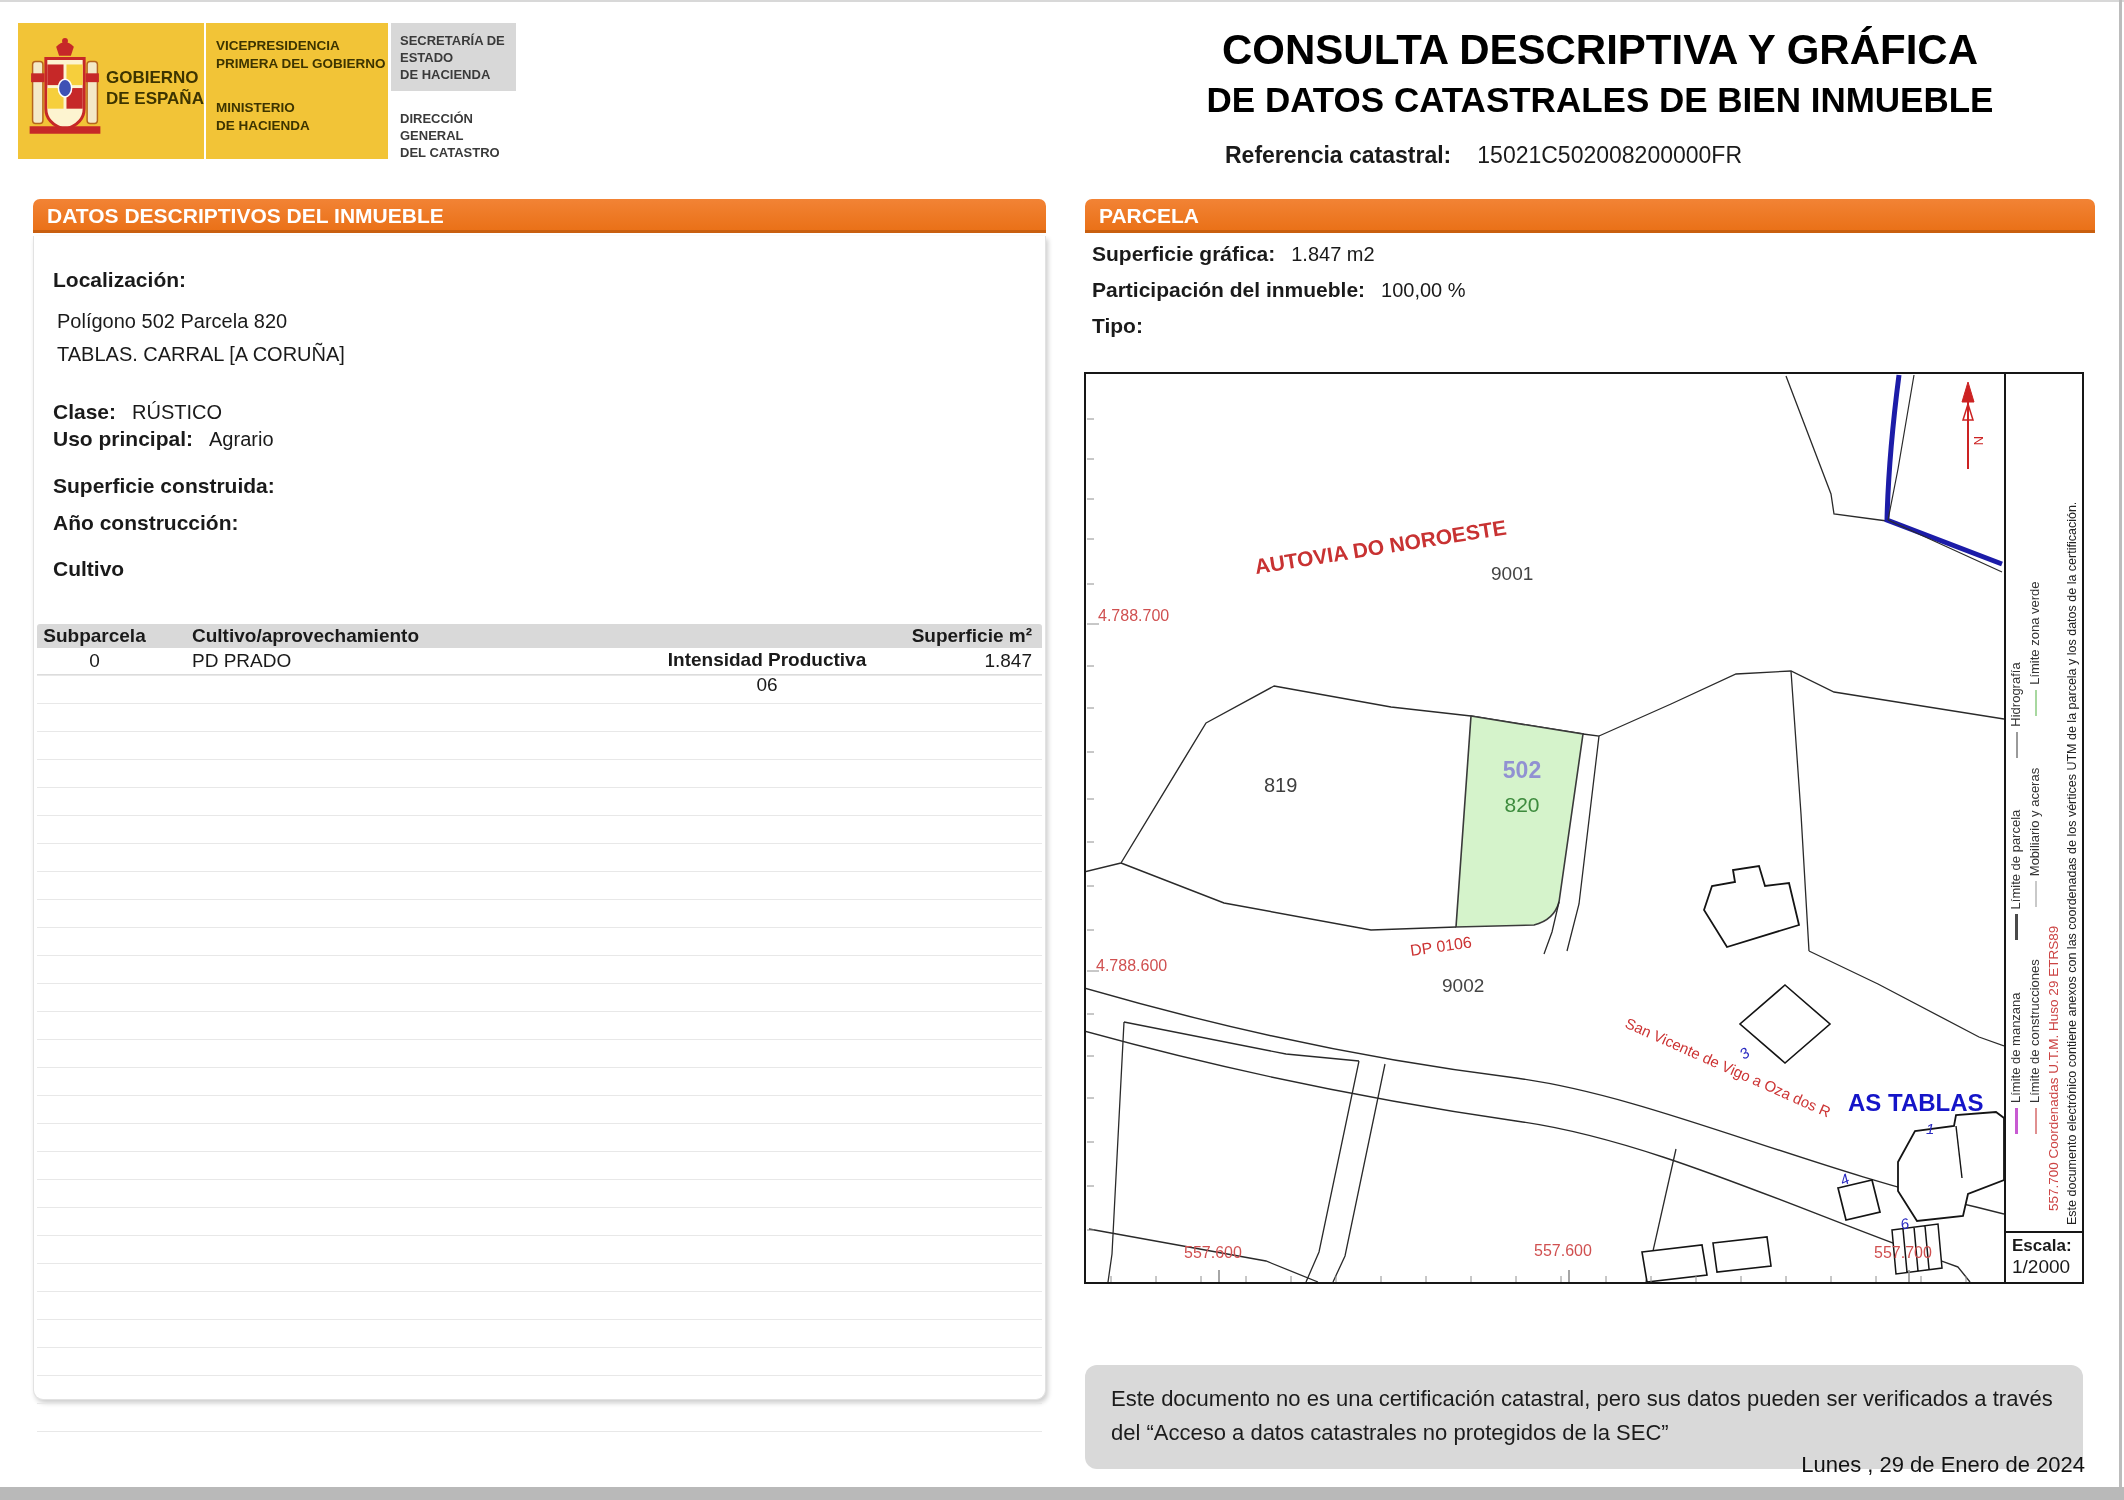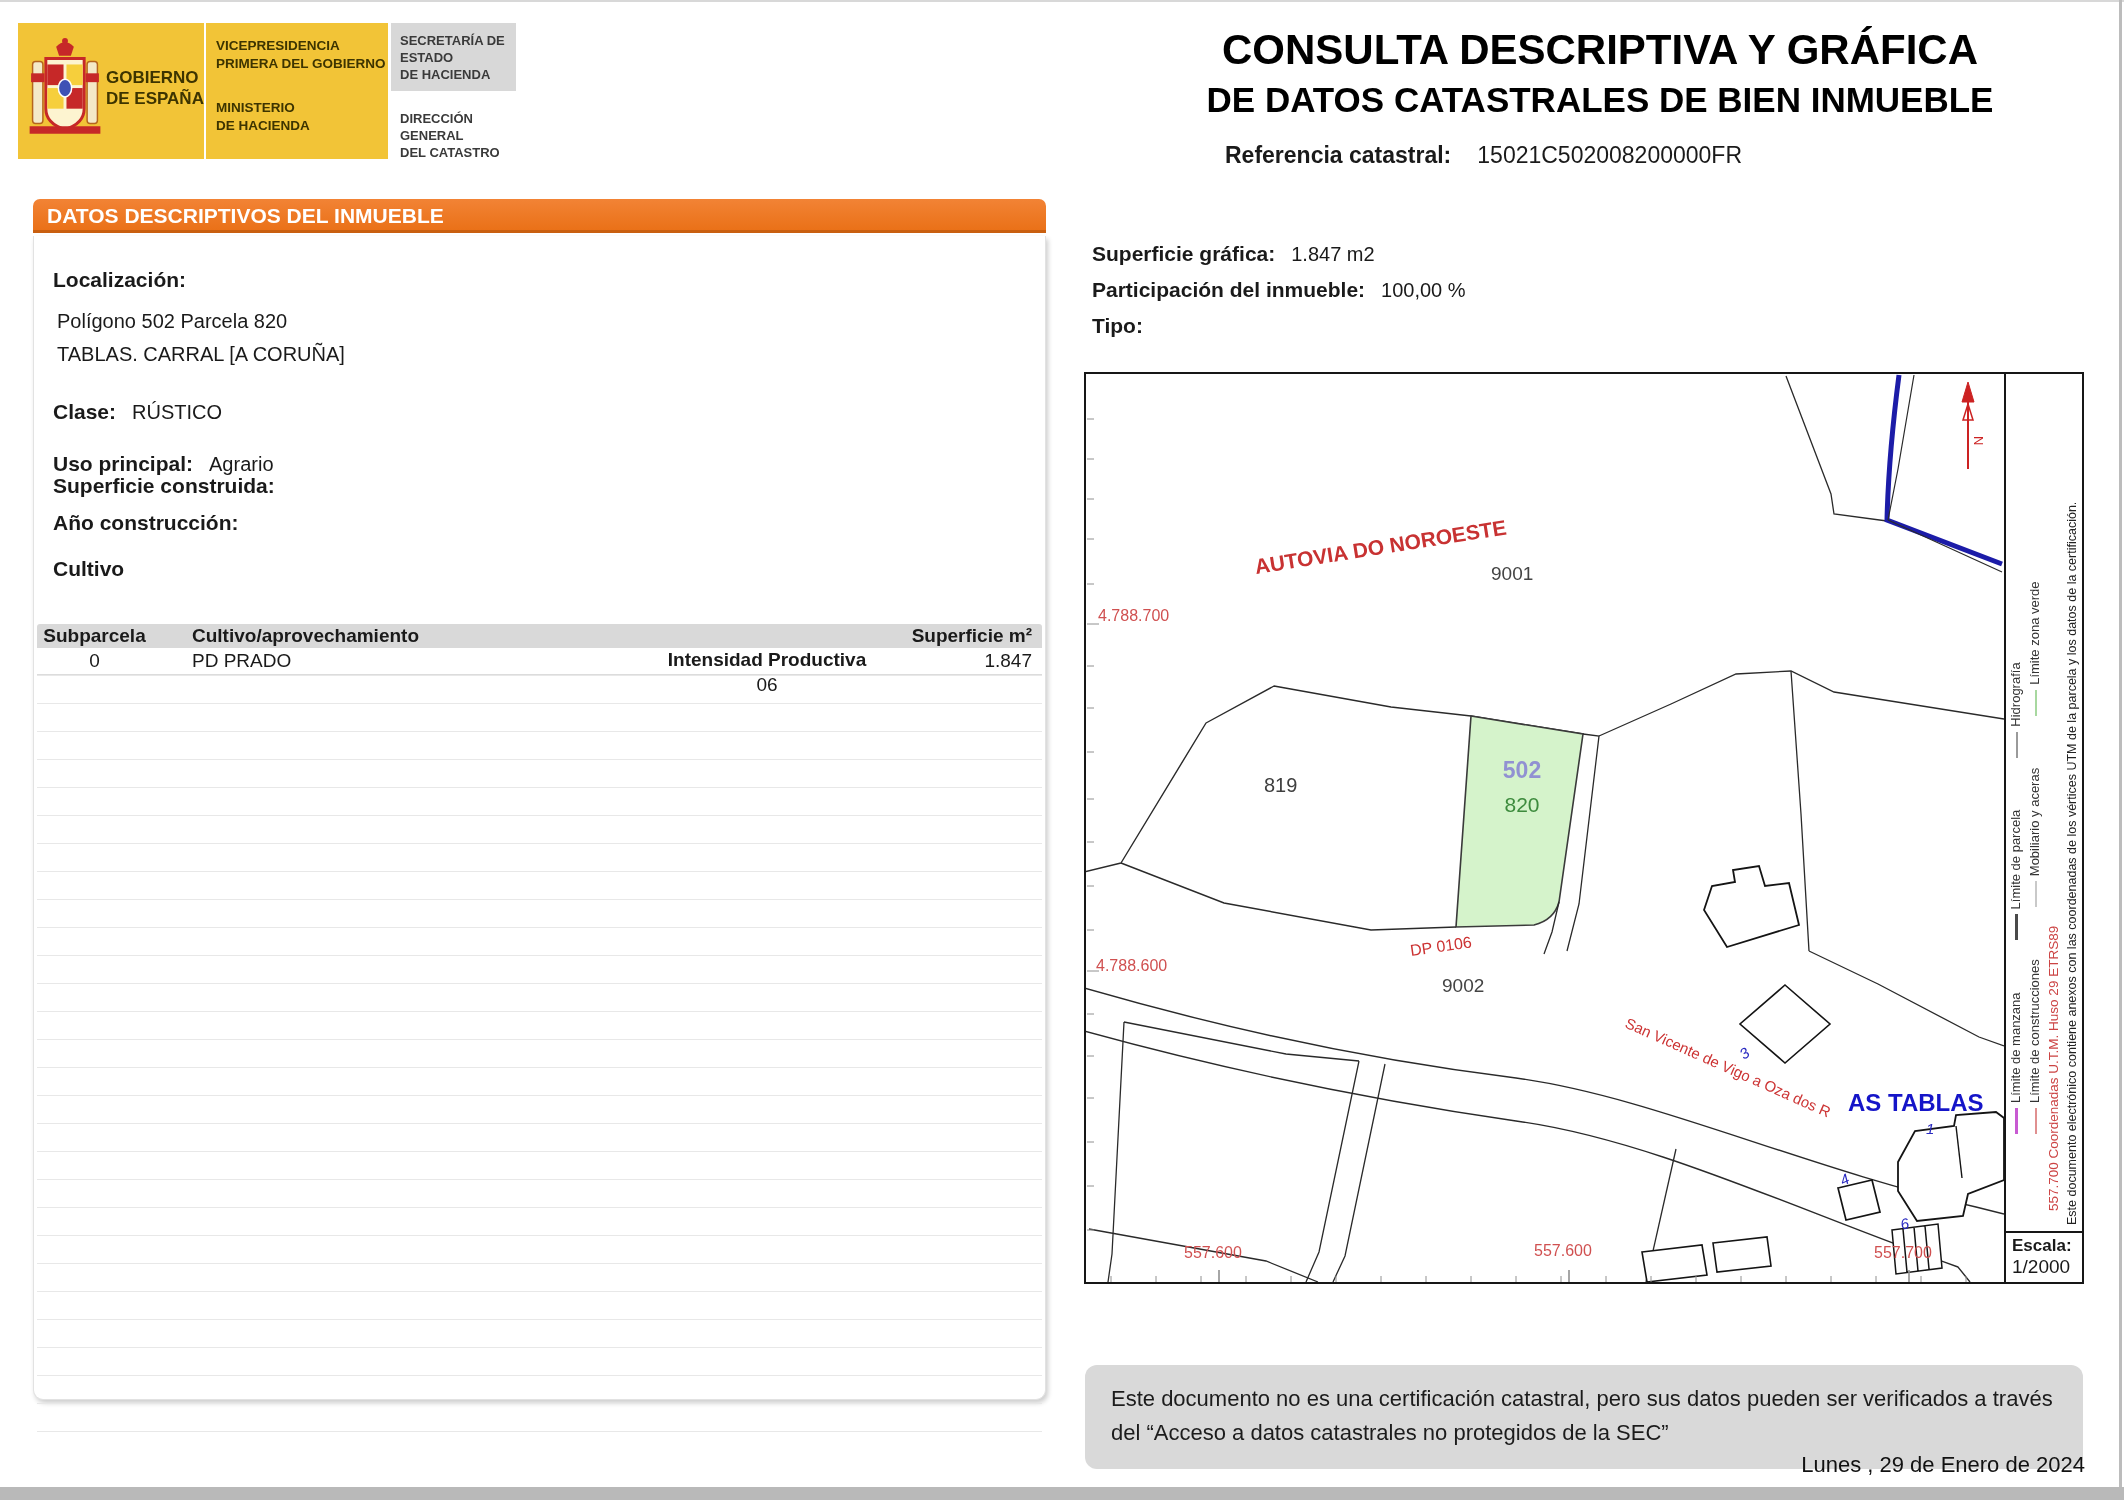--- a/index.html
+++ b/index.html
@@ -136,21 +136,21 @@
     <span class="lbl">Referencia catastral:</span><span class="val">15021C502008200000FR</span>
   </div>
 
   <div class="abs obar" id="lbar">DATOS DESCRIPTIVOS DEL INMUEBLE</div>
   <div class="abs" id="lcard">
     <div class="fld" style="left:19px;top:32px;"><b>Localización:</b></div>
     <div class="fld" style="left:23px;top:74px;">Polígono 502 Parcela 820</div>
     <div class="fld" style="left:23px;top:107px;">TABLAS. CARRAL [A CORUÑA]</div>
 
     <div class="fld" style="left:19px;top:164px;"><b>Clase:</b><span class="v">RÚSTICO</span></div>
-    <div class="fld" style="left:19px;top:216px;"><b>Uso principal:</b><span class="v">Agrario</span></div>
+    <div class="fld" style="left:19px;top:191px;"><b>Uso principal:</b><span class="v">Agrario</span></div>
     <div class="fld" style="left:19px;top:238px;"><b>Superficie construida:</b><span class="v"></span></div>
     <div class="fld" style="left:19px;top:275px;"><b>Año construcción:</b><span class="v"></span></div>
 
     <div class="fld" style="left:19px;top:320px;font-size:22px;"><b>Cultivo</b></div>
 
     <div id="ctable">
       <div class="trow hdr">
         <div class="c0">Subparcela</div>
         <div class="c1">Cultivo/aprovechamiento</div>
         <div class="c2">Intensidad Productiva</div>
@@ -188,20 +188,21 @@
           <div class="trow"></div>
           <div class="trow"></div>
           <div class="trow"></div>
           <div class="trow"></div>
           <div class="trow"></div>
           <div class="trow"></div>
         </div>
     </div>
   </div>
 
+  <div class="abs obar" id="rbar">PARCELA</div>
   <div class="rfld" style="top:242px;"><b>Superficie gráfica:</b><span class="v">1.847 m2</span></div>
   <div class="rfld" style="top:278px;"><b>Participación del inmueble:</b><span class="v">100,00 %</span></div>
   <div class="rfld" style="top:314px;"><b>Tipo:</b><span class="v"></span></div>
 
   <div class="abs" id="mapbox">
     <svg id="mapsvg" width="918" height="908" viewBox="0 0 918 908">
 
       <path d="M 700,2 L 745,120 L 748,140 L 801,147" fill="none" stroke="#2a2a2a" stroke-width="1.3"></path>
       <path d="M 813,1 C 806,55 802,105 801,146 L 916,190" fill="none" stroke="#1c1ca8" stroke-width="5"></path>
       <path d="M 828,1 L 812,95 L 802,146 M 802,146 L 916,198" fill="none" stroke="#2a2a2a" stroke-width="1.2"></path>

